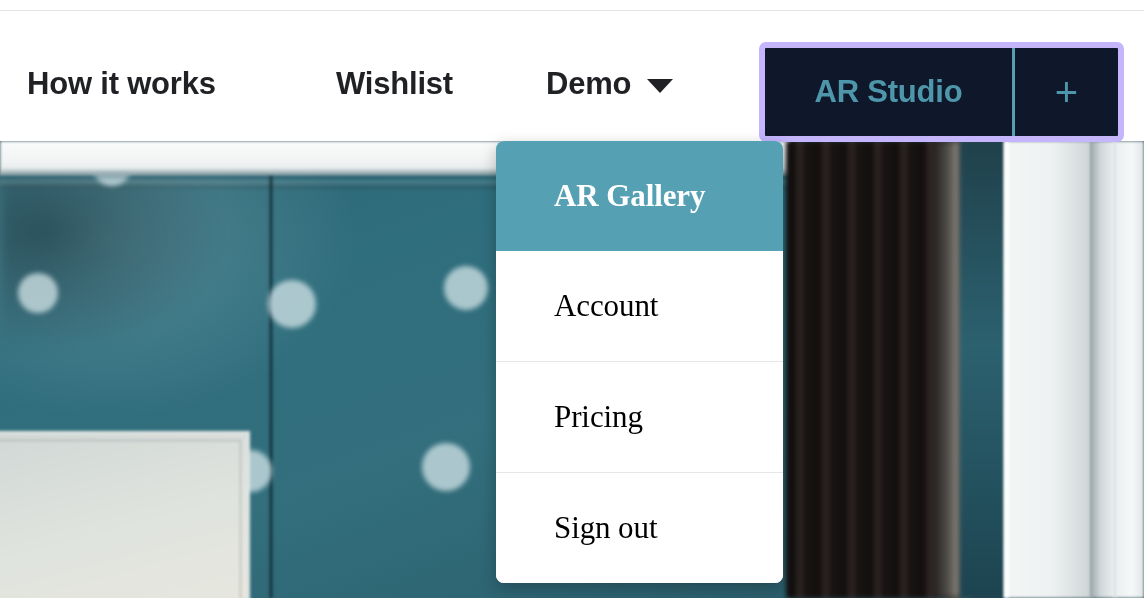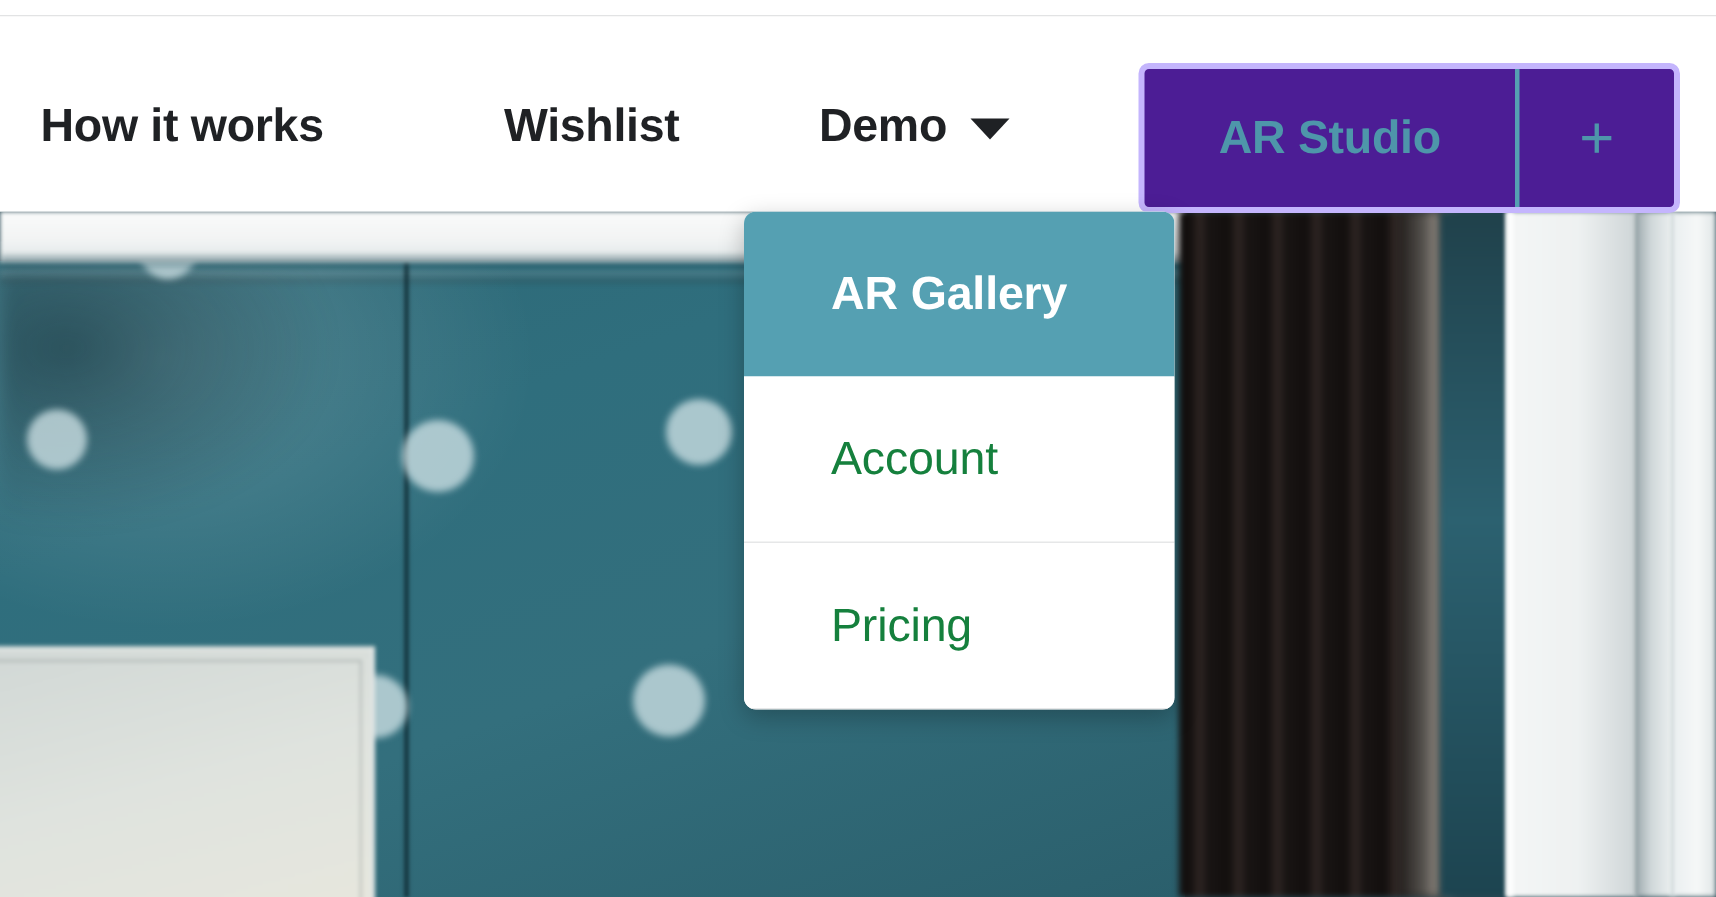--- a/index.html
+++ b/index.html
@@ -219,23 +219,23 @@
     border-top: 14px solid #1f2124;
   }
 
   
   .ar-group {
     position: absolute;
     left: 759px; top: 31px;
     height: 100px;
     display: flex;
     align-items: stretch;
-    border: 4px solid #c4b5fd;
+    border: 6px solid #c4b5fd;
     border-radius: 7px;
-    background: #4c1d95;
+    background: #0f172a;
     overflow: hidden;
   }
   .ar-studio-btn {
     display: flex;
     align-items: center;
     justify-content: center;
     width: 247px;
     font-size: 31px;
     font-weight: 700;
     color: #4e96aa;
@@ -268,29 +268,30 @@
   
   .dropdown {
     position: absolute;
     left: 496px; top: 141px;
     width: 287px;
     border-radius: 8px;
     background: #ffffff;
     box-shadow: 0 5px 16px rgba(0,0,0,0.25);
     overflow: hidden;
     z-index: 20;
+    font-family: Liberation Serif, serif;
   }
   .menu-item {
     height: 110px;
     display: flex;
     align-items: center;
     padding-left: 58px;
     font-size: 31px;
     font-weight: 500;
-    color: #15803d;
+    color: #000000;
     letter-spacing: -0.1px;
     cursor: pointer;
     background: #ffffff;
     white-space: nowrap;
   }
   .menu-item.active {
     background: #55a0b2;
     color: #ffffff;
     font-weight: 700;
   }
@@ -359,15 +360,16 @@
       <button class="ar-plus-btn">+</button>
     </div>
   </nav>
 
   <div class="dropdown">
     <div class="menu-item active">AR Gallery</div>
     <div class="menu-item">Account</div>
     <div class="menu-sep"></div>
     <div class="menu-item">Pricing</div>
     <div class="menu-sep"></div>
+    <div class="menu-item">Sign out</div>
   </div>
 
 </div>
 
 </body></html>

